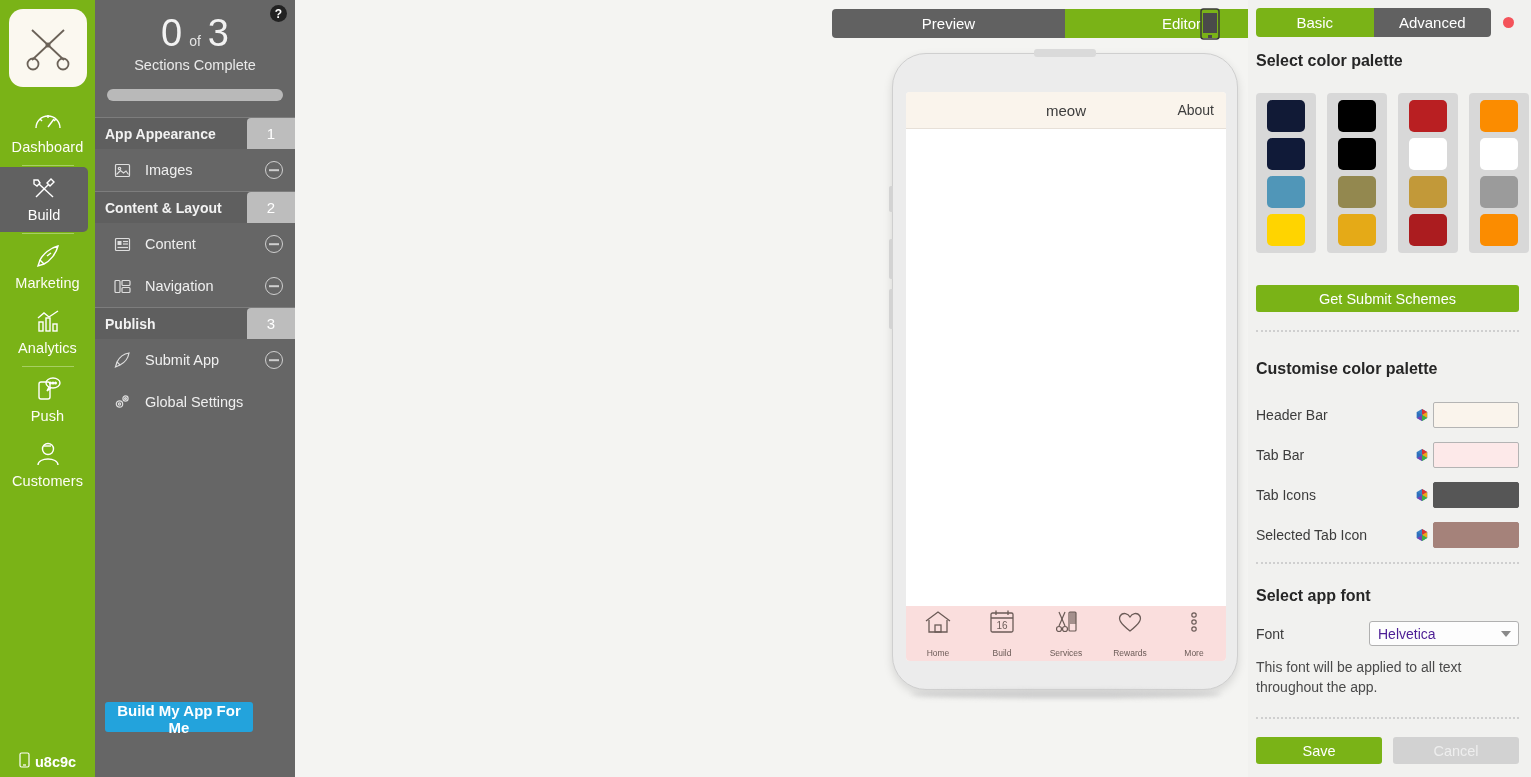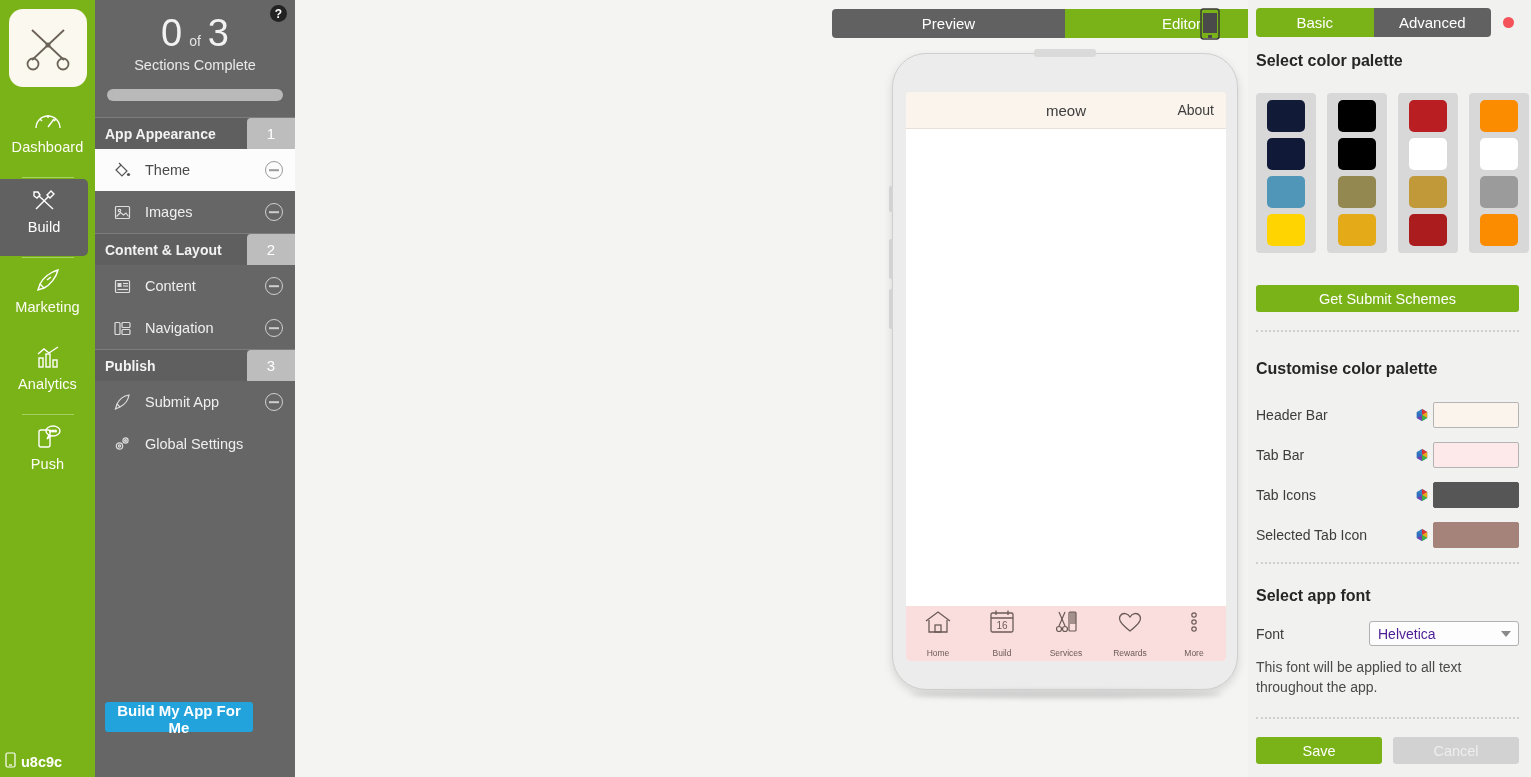--- a/index.html
+++ b/index.html
@@ -24,21 +24,21 @@
     margin: 9px auto 0;
     background: #fbf8f0;
     border-radius: 14px;
     display: flex; align-items: center; justify-content: center;
   }
   .rail-items { margin-top: 14px; }
   .rail-item {
     position: relative;
     display: flex; flex-direction: column;
     align-items: center; justify-content: center;
-    padding: 9px 0 21px;
+    padding: 9px 0 9px;
     color: #ffffff;
     cursor: pointer;
   }
   .rail-item .ri-label {
     font-size: 14.5px; margin-top: 3px; letter-spacing: .1px;
     color: #fdfdf5;
   }
   .rail-item.active {
     background: #616161;
     border-top-right-radius: 5px;
@@ -48,21 +48,21 @@
     margin-right: 7px;
   }
   .rail-item.active .ri-label { color: #ffffff; }
   .rail-sep {
     width: 52px; height: 1px; background: #a6cf62;
     margin: 1px auto 1px;
   }
   .rail-footer {
     position: absolute; bottom: 6px; left: 0; width: 95px;
     display: flex; align-items: center; gap: 5px;
-    padding-left: 5px;
+    padding-left: 19px;
     color: #ffffff; font-size: 14.5px; font-weight: bold;
   }
 
   
   .panel {
     width: 200px; height: 777px; flex: 0 0 200px;
     background: #666666;
     position: relative;
     z-index: 2;
   }
@@ -425,20 +425,30 @@
             <ellipse cx="19" cy="6" rx="7" ry="5"></ellipse>
             <path d="M15 10 L13 14 L17 11"></path>
             <circle cx="16.5" cy="6" r=".8" fill="#fff"></circle>
             <circle cx="19" cy="6" r=".8" fill="#fff"></circle>
             <circle cx="21.5" cy="6" r=".8" fill="#fff"></circle>
           </svg>
         </span>
         <span class="ri-label">Push</span>
       </div>
 
+      <div class="rail-item">
+        <span>
+          <svg width="28" height="24" viewBox="0 0 28 24" fill="none" stroke="#ffffff" stroke-width="1.4">
+            <circle cx="14" cy="7" r="5.5"></circle>
+            <path d="M4 23 C4 15 24 15 24 23"></path>
+            <line x1="10" y1="4" x2="17" y2="4"></line>
+          </svg>
+        </span>
+        <span class="ri-label">Customers</span>
+      </div>
     </div>
 
     <div class="rail-footer">
       <span>
         <svg width="11" height="16" viewBox="0 0 11 16" fill="none" stroke="#ffffff" stroke-width="1.2">
           <rect x="1" y="1" width="9" height="14" rx="1.5"></rect>
           <line x1="4" y1="13" x2="7" y2="13"></line>
         </svg>
       </span>
       <span>u8c9c</span>
@@ -456,31 +466,20 @@
       <div class="ctext">Sections Complete</div>
       <div class="pbar-wrap">
         <div class="pbar"></div>
       </div>
     </div>
 
     <div class="section">
       <div class="section-head">
         <div class="section-title">App Appearance</div>
         <div class="section-num">1</div>
-      </div>
-      <div class="sitem active">
-        <span class="si-icon">
-          <svg width="18" height="18" viewBox="0 0 18 18" fill="none" stroke="#555" stroke-width="1.2">
-            <path d="M3 9 L8 4 L14 10 L9 15 Z"></path>
-            <line x1="8" y1="4" x2="6" y2="2"></line>
-            <circle cx="15.5" cy="13.5" r="1.6" fill="#555" stroke="none"></circle>
-          </svg>
-        </span>
-        <span class="si-label">Theme</span>
-        <span class="si-minus"></span>
       </div>
       <div class="sitem">
         <span class="si-icon">
           <svg width="17" height="17" viewBox="0 0 17 17" fill="none" stroke="#dedede" stroke-width="1.2">
             <rect x="1.5" y="2.5" width="14" height="12" rx="1"></rect>
             <circle cx="5.5" cy="6.5" r="1.2"></circle>
             <path d="M2.5 12.5 L6.5 8.5 L9.5 11 L12 9 L14.5 12.5"></path>
           </svg>
         </span>
         <span class="si-label">Images</span>

